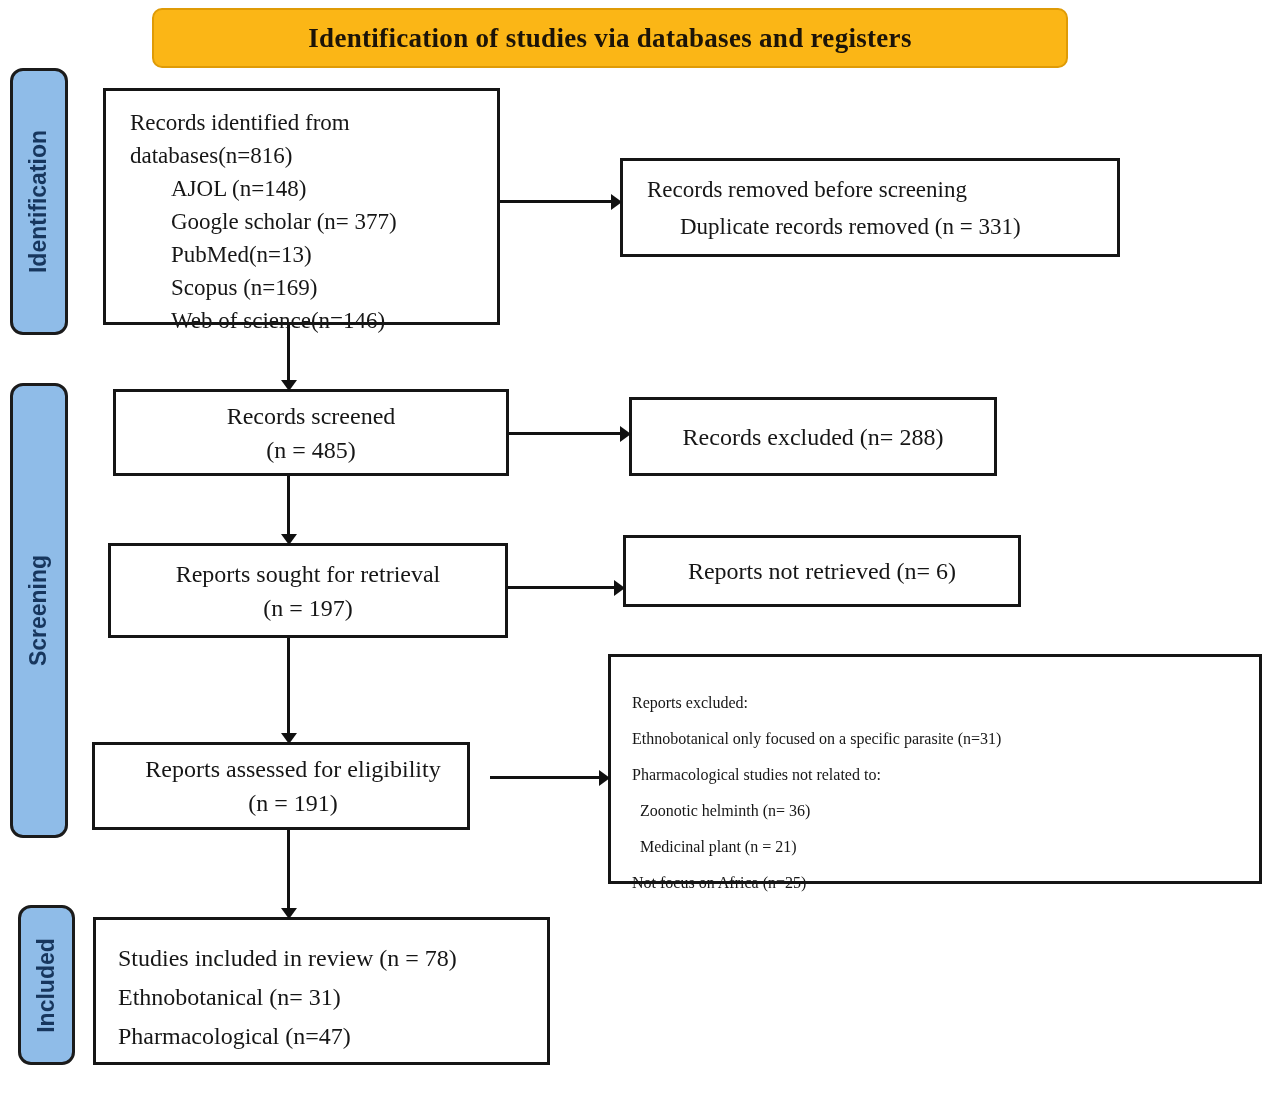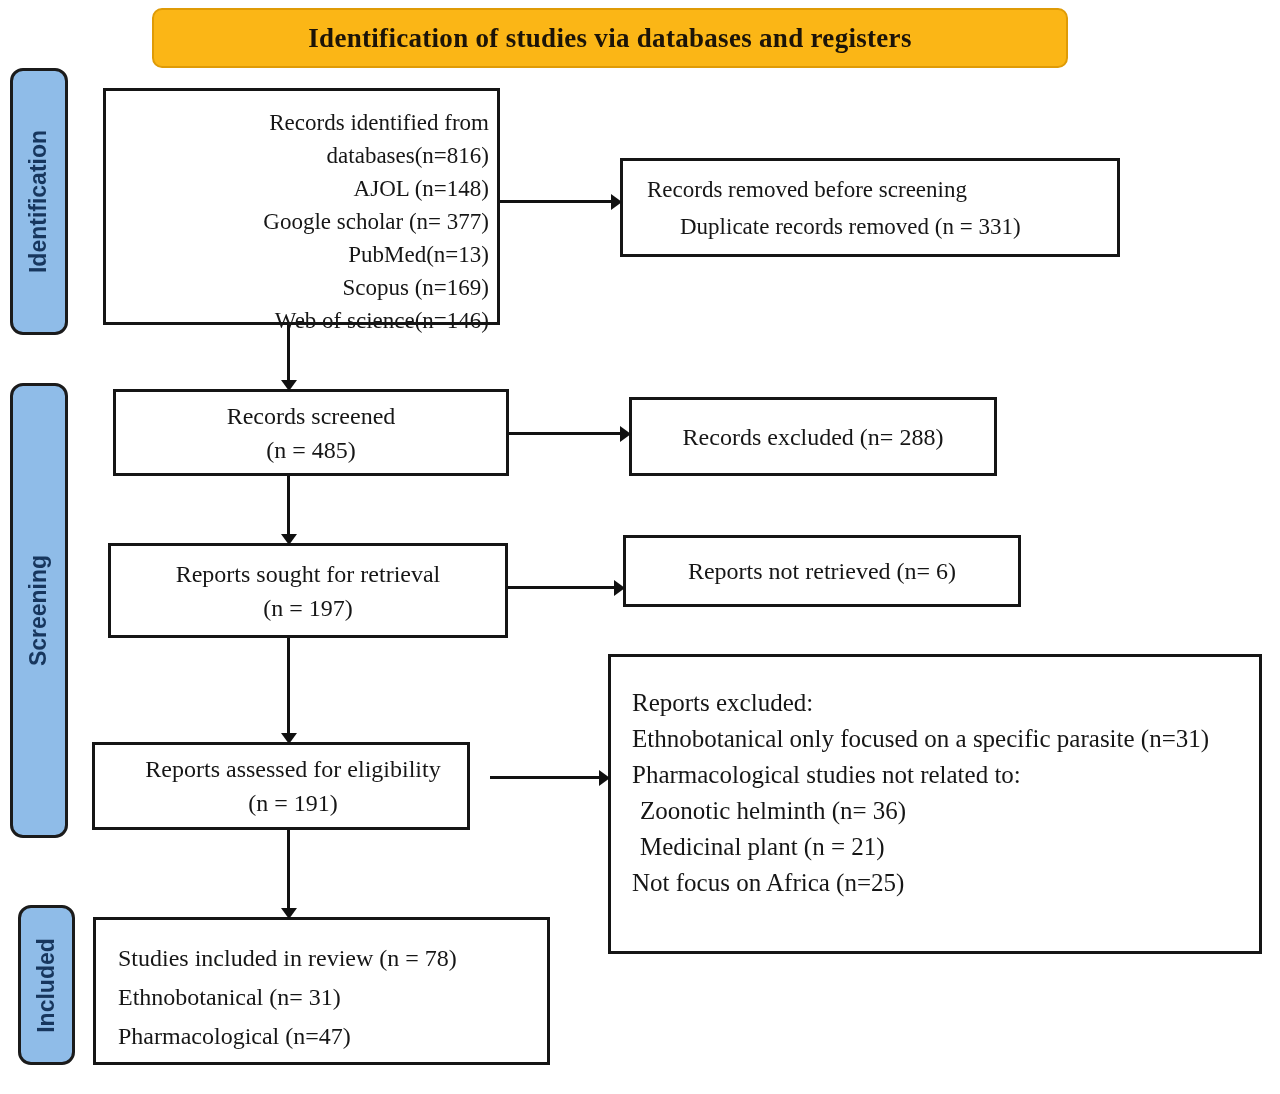--- a/index.html
+++ b/index.html
@@ -50,30 +50,30 @@
   .phase.screening{left:10px;top:383px;width:58px;height:455px;}
   .phase.included{left:18px;top:905px;width:57px;height:160px;}
   
   .box{
     position:absolute;
     background:#fff;
     border:3px solid var(--box-border);
     font-size:23px;line-height:33px;
   }
   .box.center{display:flex;flex-direction:column;align-items:center;justify-content:center;text-align:center;font-size:24px;line-height:34px;}
-  .b-identified{left:103px;top:88px;width:397px;height:237px;padding:15px 8px 8px 24px;text-align:right;}
+  .b-identified{left:103px;top:88px;width:397px;height:237px;padding:15px 8px 8px 24px;}
   .b-identified .src{margin-left:41px;}
   .b-removed{left:620px;top:158px;width:500px;height:99px;display:flex;flex-direction:column;justify-content:center;padding-left:24px;font-size:23px;line-height:37px;}
   .b-removed .l2{margin-left:33px;}
   .b-screened{left:113px;top:389px;width:396px;height:87px;}
   .b-rec-excluded{left:629px;top:397px;width:368px;height:79px;}
   .b-sought{left:108px;top:543px;width:400px;height:95px;}
   .b-not-retrieved{left:623px;top:535px;width:398px;height:72px;}
   .b-assessed{left:92px;top:742px;width:378px;height:88px;padding-left:24px;}
-  .b-rep-excluded{left:608px;top:654px;width:654px;height:300px;padding:28px 10px 0 21px;font-size:25px;line-height:36px;}
+  .b-rep-excluded{left:608px;top:654px;width:654px;height:230px;padding:28px 10px 0 21px;font-size:16px;line-height:36px;}
   .b-rep-excluded .ind{padding-left:8px;}
   .b-included{left:93px;top:917px;width:457px;height:148px;padding:19px 8px 0 22px;font-size:24px;line-height:39px;}
   
   .varrow{position:absolute;width:16px;}
   .varrow .vline{position:absolute;left:6px;top:0;bottom:9px;width:3px;background:#111;}
   .varrow .vhead{position:absolute;left:0;bottom:0;width:0;height:0;
     border-left:8px solid transparent;border-right:8px solid transparent;border-top:11px solid #111;}
   .harrow{position:absolute;height:16px;}
   .harrow .hline{position:absolute;top:6px;left:0;right:9px;height:3px;background:#111;}
   .harrow .hhead{position:absolute;right:0;top:0;width:0;height:0;

